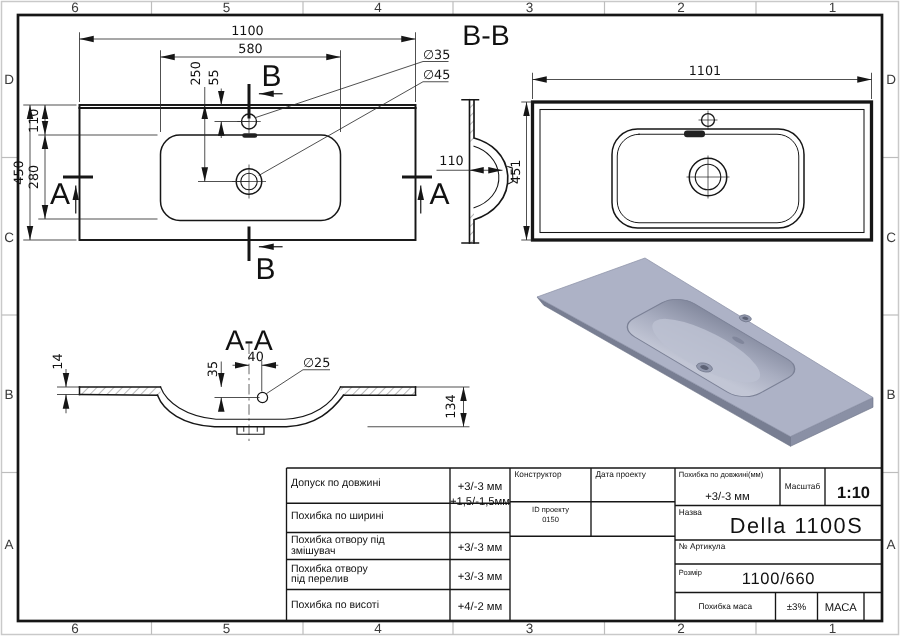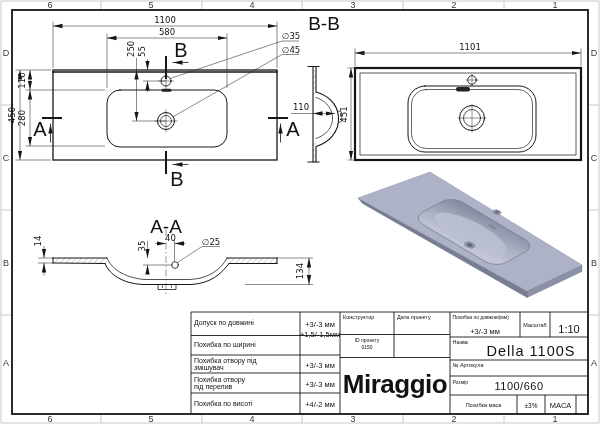--- a/index.html
+++ b/index.html
@@ -13,21 +13,21 @@
   svg .bt{font:20px "Liberation Sans",sans-serif;}
   svg .vt{font:19px "Liberation Sans",sans-serif;}
   .zl{position:absolute;font-size:9px;color:#3a3a3a;transform:translate(-50%,-50%);}
   .lab{position:absolute;font-size:5.5px;line-height:6px;white-space:nowrap;}
   .c{position:absolute;transform:translate(-50%,-50%);white-space:nowrap;text-align:center;}
   .trow{position:absolute;left:194px;width:102px;font-size:7px;line-height:7.6px;}
   .tval{font-size:7.5px;}
   .logo{font-size:26px;font-weight:700;letter-spacing:-0.5px;}
   .name{font-size:14.5px;letter-spacing:1px;}
   .size{font-size:11px;letter-spacing:.5px;}
-  .scale{font-size:11px;font-weight:400;}
+  .scale{font-size:11px;font-weight:700;}
   .mass{font-size:7.5px;font-weight:400;}
   .idc{position:absolute;left:340px;top:337px;width:54px;text-align:center;
        font-size:5px;line-height:6.5px;}
 </style>
 </head>
 <body>
 
 <div class="sheet">
 
 <svg width="600" height="424" viewBox="0 0 600 424">
@@ -319,15 +319,14 @@
 <div class="c" style="left:535px;top:324.5px;font-size:5.5px">Масштаб</div>
 <div class="c scale" style="left:569px;top:328.5px">1:10</div>
 <div class="lab" style="left:452.5px;top:339px">Назва</div>
 <div class="c name" style="left:531px;top:350.5px">Della 1100S</div>
 <div class="lab" style="left:452.5px;top:362px">№ Артикула</div>
 <div class="lab" style="left:452.5px;top:378.5px;font-size:5px">Розмір</div>
 <div class="c size" style="left:519px;top:385.5px">1100/660</div>
 <div class="c" style="left:483.5px;top:404.5px;font-size:5.5px">Похибка маса</div>
 <div class="c" style="left:531px;top:404.5px;font-size:6.5px">±3%</div>
 <div class="c mass" style="left:560.5px;top:404.5px">МАСА</div>
-<div class="c logo" style="left:395px;top:384px">Miraggio</div>
 
 </div>
 
 </body></html>

